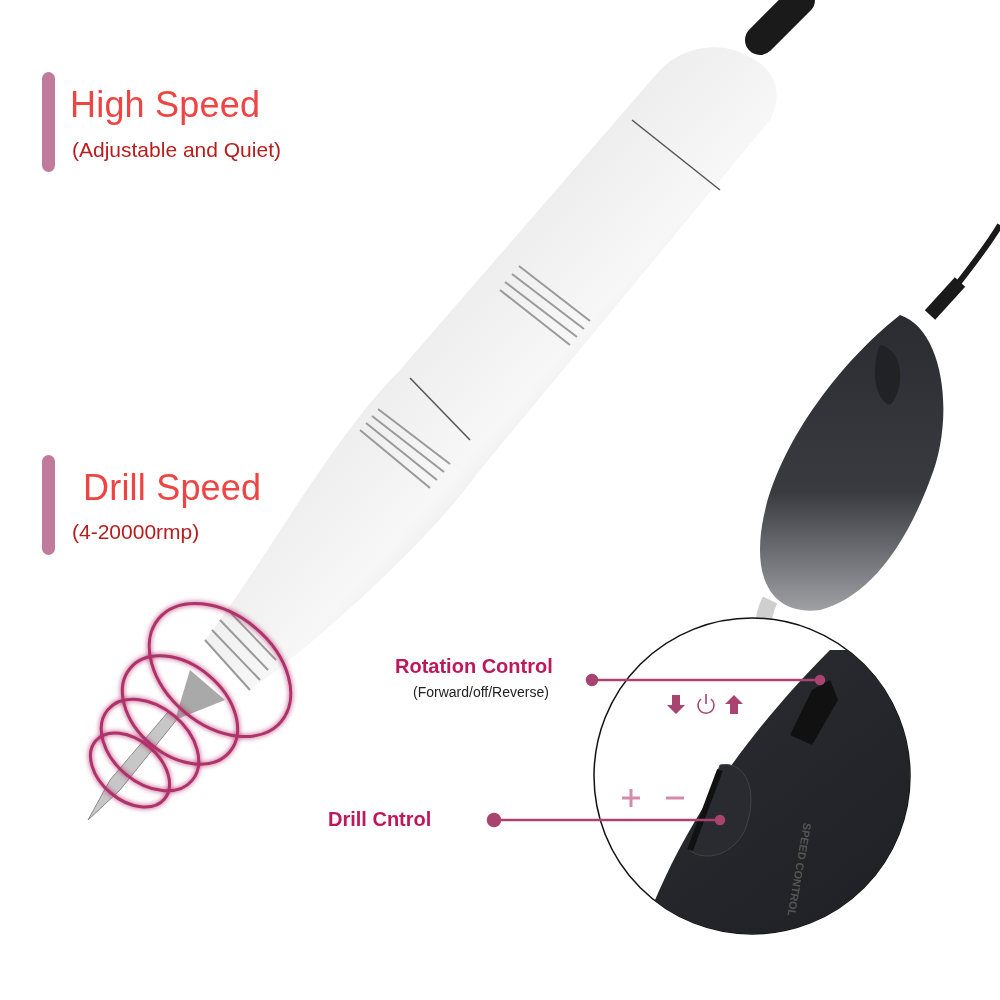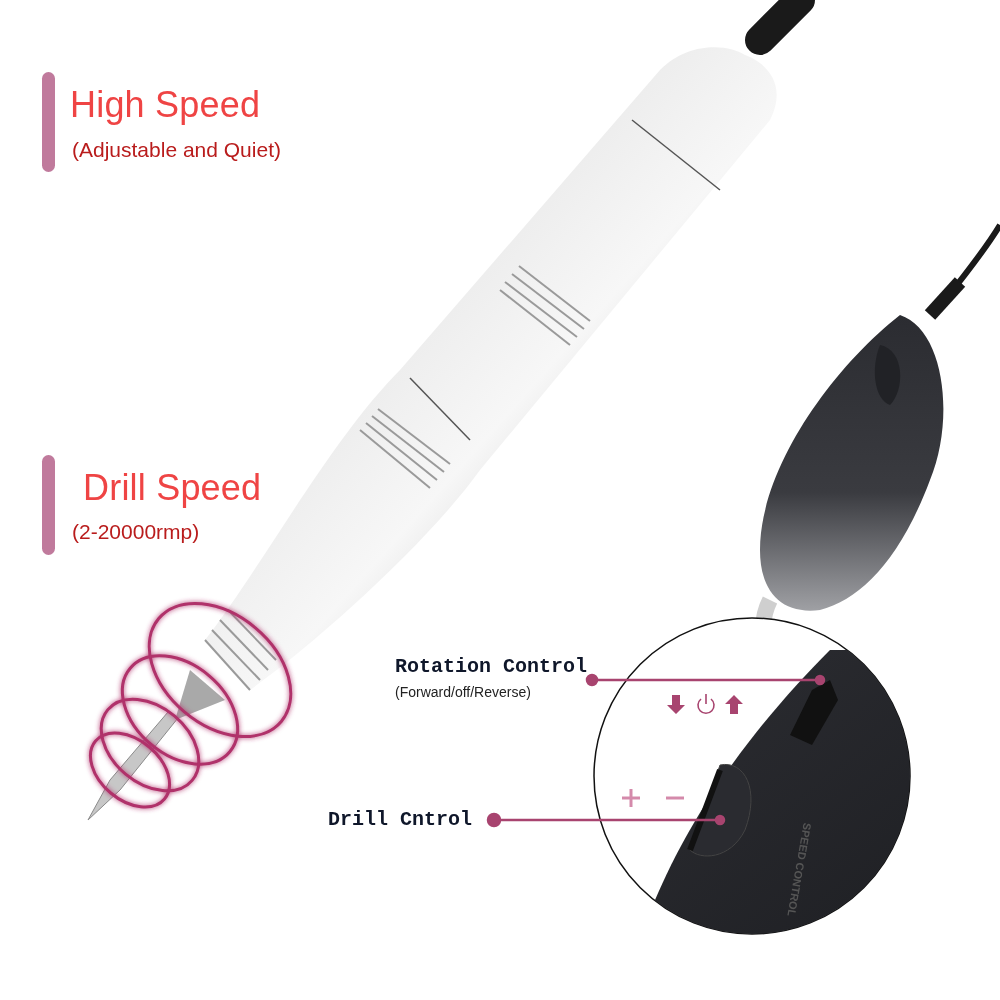--- a/index.html
+++ b/index.html
@@ -1,21 +1,21 @@
 <!DOCTYPE html>
 <html><head>
   <meta charset="utf-8">
   <style>
     html, body { margin:0; padding:0; }
     body { width:1000px; height:1000px; background:#ffffff; position:relative; overflow:hidden;
            font-family:"Liberation Sans", sans-serif; color:#111; }
     .feature-bar { position:absolute; width:13px; border-radius:7px; background:#c07a9c; }
     .feature-title { position:absolute; font-size:36px; color:#ef4444; letter-spacing:0.2px; white-space:nowrap; }
     .feature-sub { position:absolute; font-size:21px; color:#b91c1c; white-space:nowrap; }
-    .callout-title { position:absolute; font-size:20px; font-weight:bold; color:#0f172a; white-space:nowrap;font-family:Liberation Mono, monospace; }
+    .callout-title { position:absolute; font-size:20px; font-weight:bold; color:#be185d; white-space:nowrap; }
     .callout-sub { position:absolute; font-size:14px; color:#222; white-space:nowrap; }
     svg.scene { position:absolute; left:0; top:0; }
   </style>
 </head>
 <body>
 
 <svg class="scene" width="1000" height="1000" viewBox="0 0 1000 1000">
   <defs>
     <linearGradient id="metal" x1="0" y1="0" x2="1" y2="1">
       <stop offset="0" stop-color="#8f8f8f"></stop>
@@ -124,17 +124,17 @@
       </g>
   </g>
 </svg>
 
 <div class="feature-bar" style="left:42px; top:72px; height:100px;"></div>
 <div class="feature-title" style="left:70px; top:84px;">High Speed</div>
 <div class="feature-sub" style="left:72px; top:138px;">(Adjustable and Quiet)</div>
 
 <div class="feature-bar" style="left:42px; top:455px; height:100px;"></div>
 <div class="feature-title" style="left:70px; top:467px;margin-left:13px;">Drill Speed</div>
-<div class="feature-sub" style="left:72px; top:520px;">(2-20000rmp)</div>
+<div class="feature-sub" style="left:72px; top:520px;">(4-20000rmp)</div>
 
 <div class="callout-title" style="left:395px; top:655px;">Rotation Control</div>
-<div class="callout-sub" style="left:395px; top:684px;">(Forward/off/Reverse)</div>
+<div class="callout-sub" style="left:413px; top:684px;">(Forward/off/Reverse)</div>
 <div class="callout-title" style="left:328px; top:808px;">Drill Cntrol</div>
 
 </body></html>

